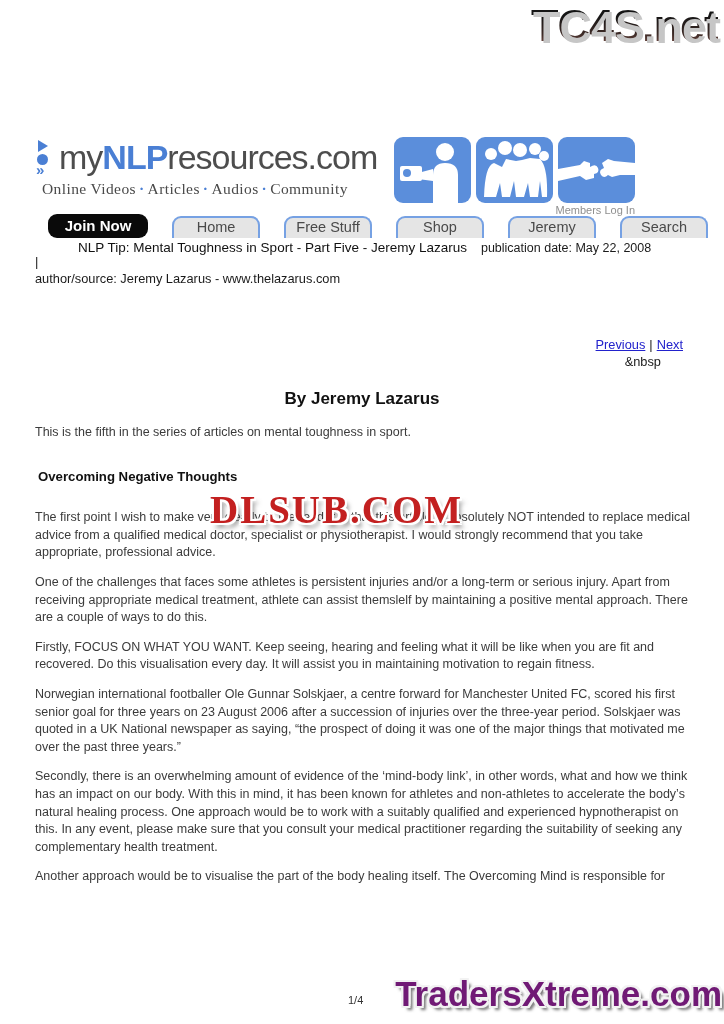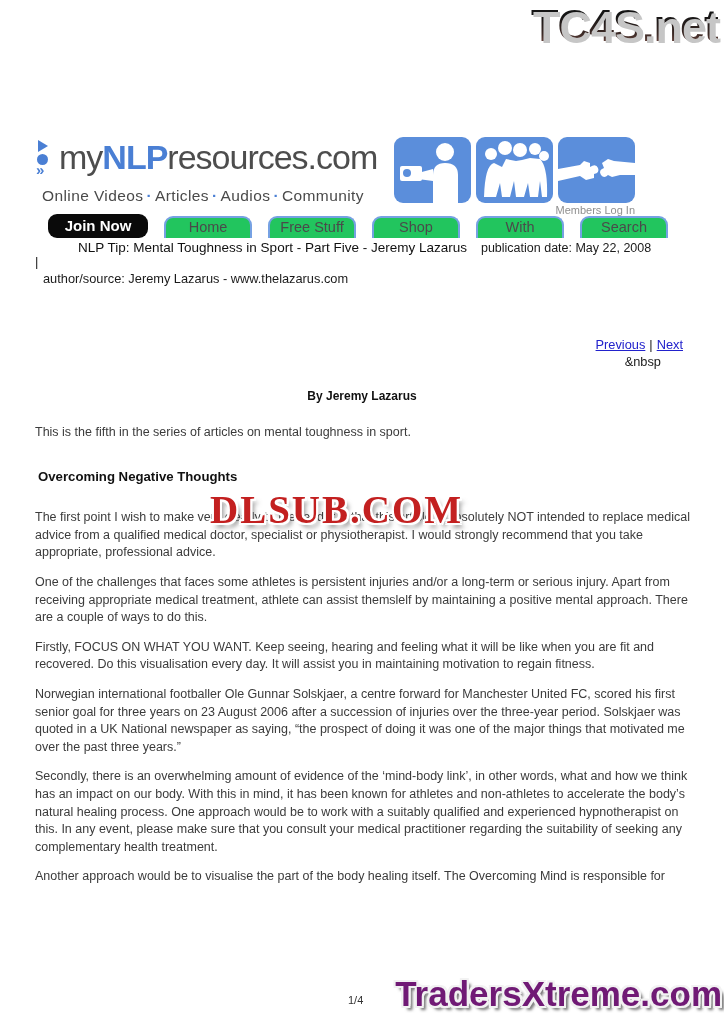--- a/index.html
+++ b/index.html
@@ -43,42 +43,42 @@
   }
   
   .logo-block{position:absolute;left:36px;top:138px;}
   .logo-row{display:flex;align-items:center;}
   .logo-icon{display:flex;flex-direction:column;align-items:flex-start;margin-right:5px;width:18px;}
   .li-play{width:0;height:0;border-left:10px solid #4a7fd4;border-top:6px solid transparent;border-bottom:6px solid transparent;margin-left:2px;}
   .li-dot{width:11px;height:11px;border-radius:50%;background:#4a7fd4;margin:2px 0 0 1px;}
   .li-ff{color:#4a7fd4;font-weight:bold;font-size:15px;line-height:10px;margin-left:0px;}
   .logo-text{font-size:34px;letter-spacing:-1px;color:#4d4d4d;white-space:nowrap;}
   .logo-text b{color:#4a7fd4;font-weight:bold;text-align:center;}
-  .tagline{margin-top:10px;margin-left:6px;font-size:15.5px;color:#4a4a4a;letter-spacing:0.4px;white-space:nowrap;}
+  .tagline{margin-top:3px;margin-left:6px;font-size:15.5px;color:#4a4a4a;letter-spacing:0.4px;white-space:nowrap;font-family:Liberation Serif, serif;}
   .tagline .dot{color:#4a7fd4;font-weight:bold;padding:0 3px;}
   
   .tiles{position:absolute;left:394px;top:137px;display:flex;gap:5px;}
   .tile{width:77px;height:66px;background:#5b8edb;border-radius:9px;overflow:hidden;}
   .tile svg{display:block;width:100%;height:100%;}
   .members{position:absolute;left:394px;top:204px;width:241px;text-align:right;font-size:11px;color:#8f8f8f;}
   
-  .nav{position:absolute;left:48px;top:214px;display:flex;gap:16px;align-items:flex-end;height:24px;}
-  .tab{box-sizing:border-box;width:88px;height:22px;background:#22c55e;border:2px solid #76a1e3;border-bottom:none;border-radius:9px 9px 0 0;color:#4a4a4a;font-size:14.5px;line-height:19px;text-align:center;text-decoration:none;display:block;}
+  .nav{position:absolute;left:48px;top:214px;display:flex;gap:24px;align-items:flex-end;height:24px;}
+  .tab{box-sizing:border-box;width:88px;height:22px;background:#e5e5e5;border:2px solid #76a1e3;border-bottom:none;border-radius:9px 9px 0 0;color:#4a4a4a;font-size:14.5px;line-height:19px;text-align:center;text-decoration:none;display:block;}
   .tab-join{box-sizing:border-box;width:100px;height:24px;background:#0a0a0a;border-radius:9px;color:#fff;font-weight:bold;font-size:15px;line-height:24px;text-align:center;text-decoration:none;display:block;}
   
   .title-row{position:absolute;left:78px;top:240px;white-space:nowrap;font-size:13px;color:#111;}
   .title-row .t{font-weight:normal;font-size:13.5px;}
   .title-row .d{font-weight:normal;font-size:12.5px;margin-left:14px;color:#1a1a1a;}
   .pipe{position:absolute;left:35px;top:254px;font-size:13px;color:#1a1a1a;}
-  .author{position:absolute;left:35px;top:271px;font-size:12.8px;color:#1a1a1a;margin-left:8px;}
+  .author{position:absolute;left:35px;top:271px;font-size:12.8px;color:#1a1a1a;}
   .pagenav{position:absolute;right:41px;top:337px;text-align:right;font-size:12.8px;color:#1a1a1a;}
   .pagenav a{color:#2222cc;text-decoration:underline;}
   .pagenav .sep{padding:0 4px;}
   .pagenav .nbsp{padding-right:22px;margin-top:2px;}
-  .byline{position:absolute;left:0;top:389px;width:724px;text-align:center;font-weight:bold;font-size:12px;color:#111;}
+  .byline{position:absolute;left:0;top:389px;width:724px;text-align:center;font-weight:bold;font-size:17px;color:#111;}
   
   .main{position:absolute;left:35px;top:424px;width:658px;font-size:12.5px;line-height:17.6px;color:#3b3b3b;}
   .main p{margin:0 0 12px 0;}
   .main .section-heading{font-size:13.2px;font-weight:bold;color:#111;margin:26px 0 24px 0;padding-left:3px;}
   
   .pagenum{position:absolute;left:348px;top:994px;font-size:11px;color:#333;}
 </style>
 </head>
 <body>
 
@@ -131,21 +131,21 @@
     </svg>
   </div>
 </div>
 <div class="members">Members Log In</div>
 
 <div class="nav">
   <a href="#" class="tab-join">Join Now</a>
   <a href="#" class="tab">Home</a>
   <a href="#" class="tab">Free Stuff</a>
   <a href="#" class="tab">Shop</a>
-  <a href="#" class="tab">With</a>
+  <a href="#" class="tab">Jeremy</a>
   <a href="#" class="tab">Search</a>
 </div>
 
 <div class="title-row">
   <span class="t">NLP Tip: Mental Toughness in Sport - Part Five - Jeremy Lazarus</span><span class="d">publication date: May 22, 2008</span>
 </div>
 <div class="pipe">|</div>
 <div class="author">author/source: Jeremy Lazarus - www.thelazarus.com</div>
 
 <div class="pagenav">

